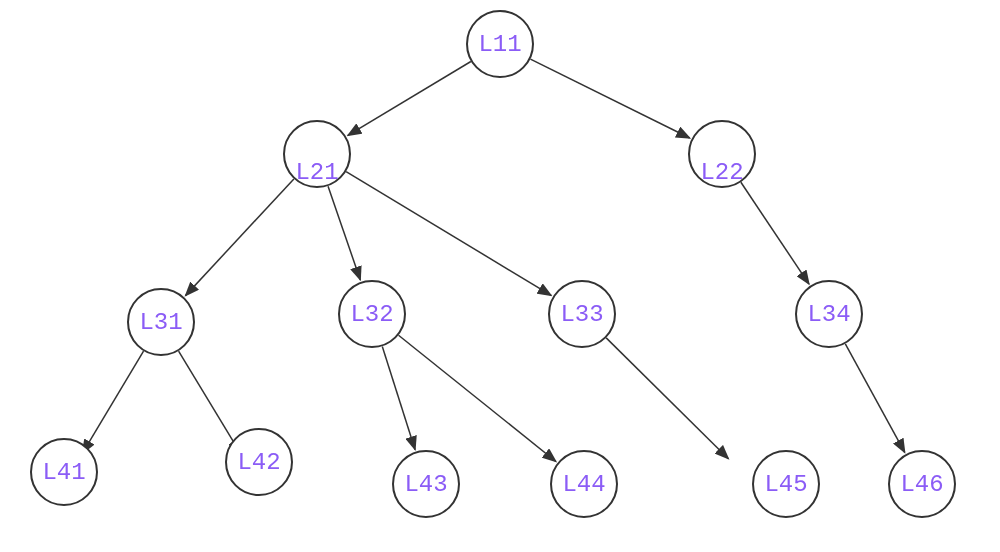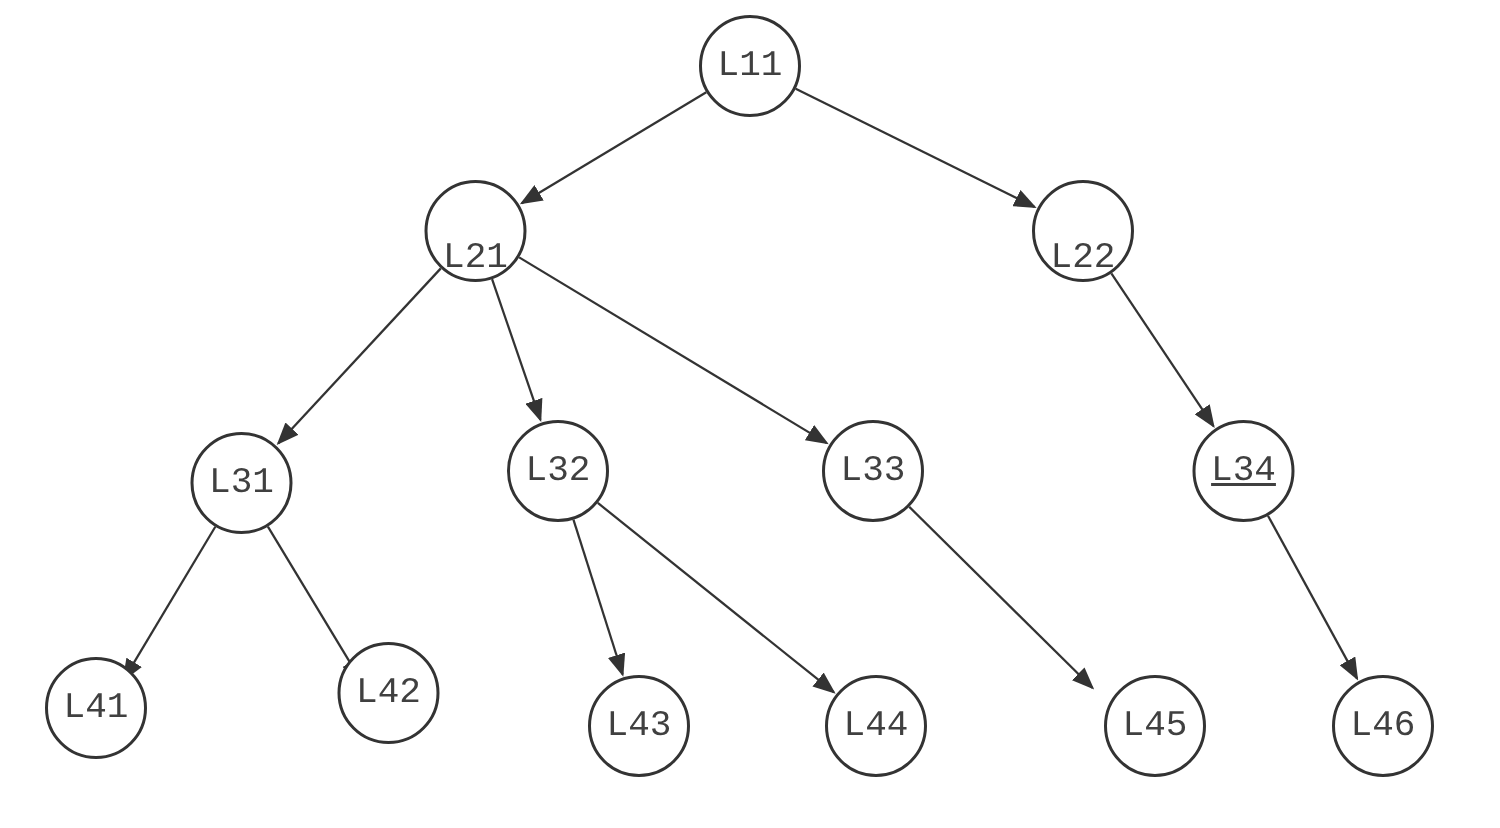--- a/index.html
+++ b/index.html
@@ -14,21 +14,21 @@
     .node {
       position: absolute;
       width: 68px;
       height: 68px;
       border: 2px solid #333;
       border-radius: 50%;
       display: flex;
       align-items: center;
       justify-content: center;
       font-size: 24px;
-      color: #404040;
+      color: #8b5cf6;
       background: #fff;
       z-index: 2;
       box-sizing: border-box;
     }
     svg.edges {
       position: absolute;
       top: 0;
       left: 0;
       width: 1000px;
       height: 552px;
@@ -72,34 +72,34 @@
     </div>
     <div class="node" style="left: 127px; top: 288px;">
       <span>L31</span>
     </div>
     <div class="node" style="left: 338px; top: 280px;">
       <span>L32</span>
     </div>
     <div class="node" style="left: 548px; top: 280px;">
       <span>L33</span>
     </div>
-    <div class="node" style="left: 795px; top: 280px; text-decoration: underline;">
+    <div class="node" style="left: 795px; top: 280px;">
       <span>L34</span>
     </div>
     <div class="node" style="left: 30px; top: 438px;">
       <span>L41</span>
     </div>
     <div class="node" style="left: 225px; top: 428px;">
       <span>L42</span>
     </div>
     <div class="node" style="left: 392px; top: 450px; justify-content: center;">
       <span>L43</span>
     </div>
     <div class="node" style="left: 550px; top: 450px;">
       <span>L44</span>
     </div>
-    <div class="node" style="left: 736px; top: 450px;">
+    <div class="node" style="left: 752px; top: 450px;">
       <span>L45</span>
     </div>
     <div class="node" style="left: 888px; top: 450px;">
       <span>L46</span>
     </div>
   </div>
 
 </body></html>

